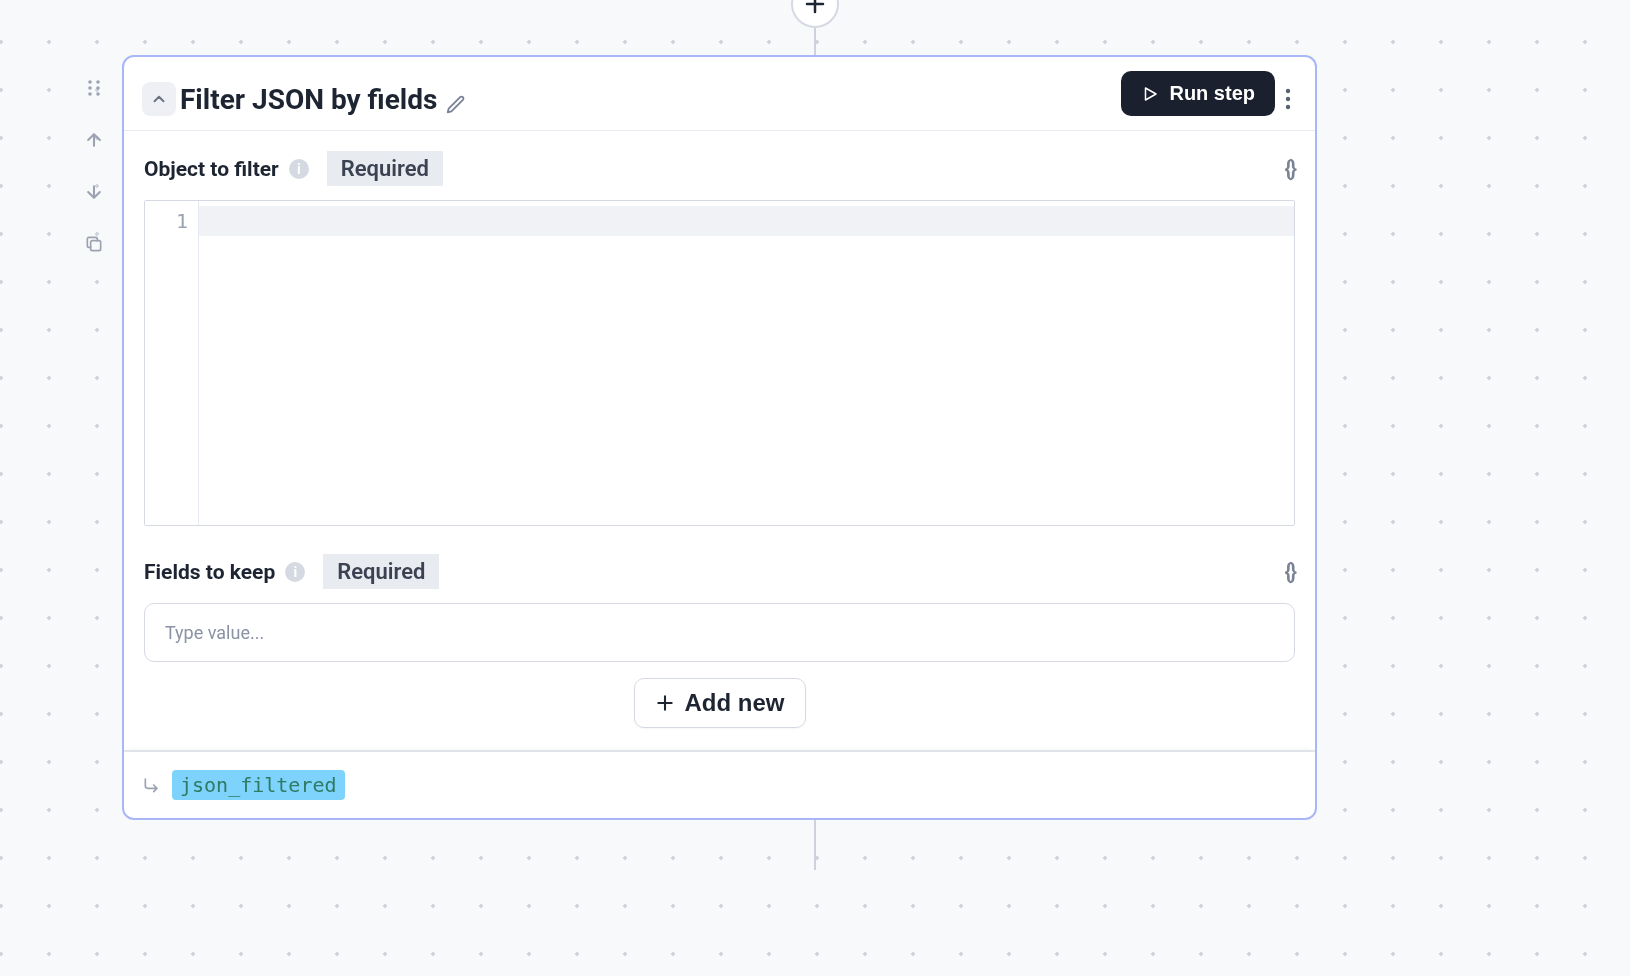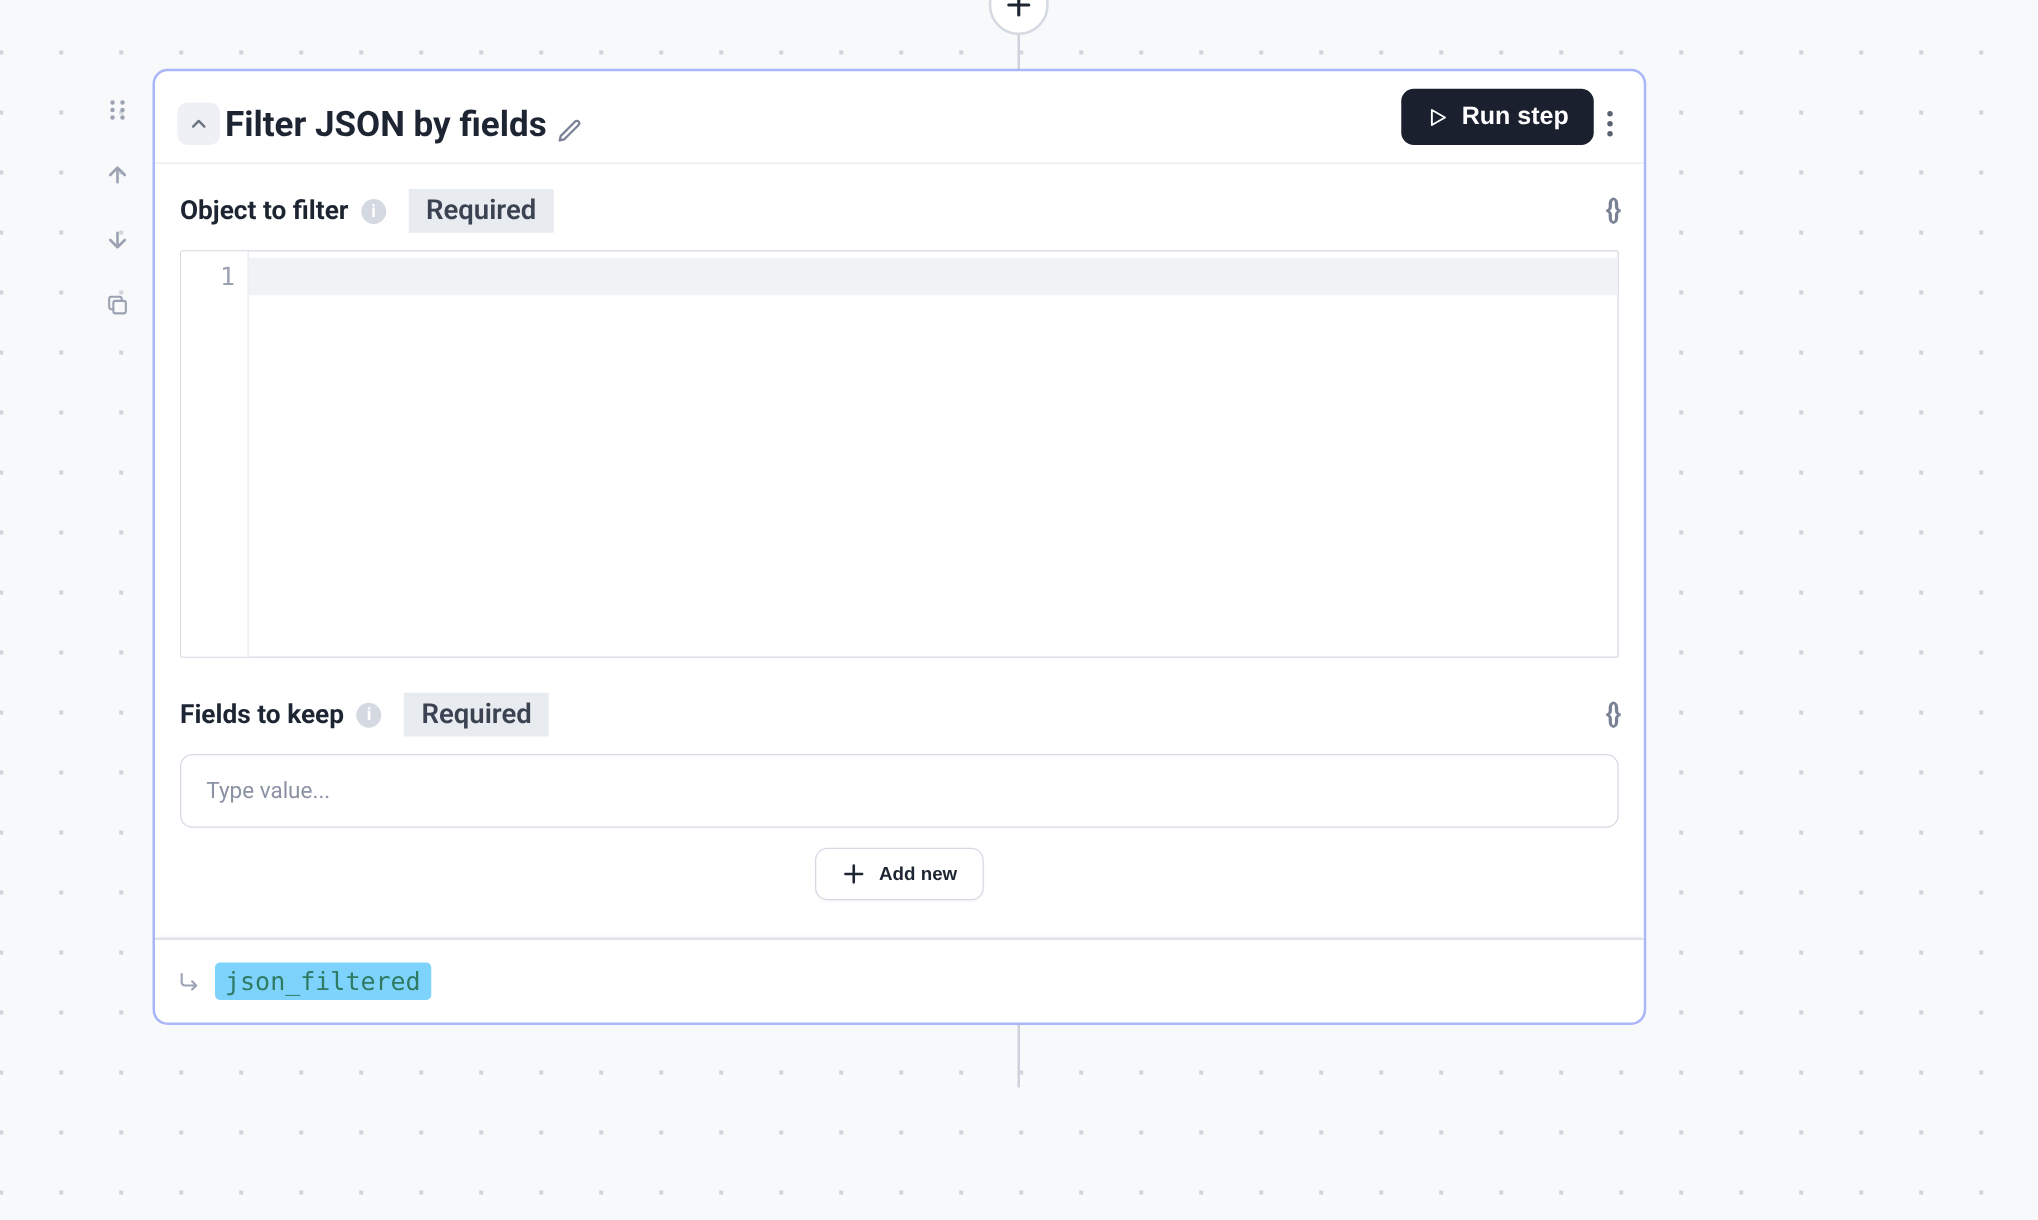--- a/index.html
+++ b/index.html
@@ -283,21 +283,21 @@
       margin-top: 16px;
     }
     .add-new-btn {
       display: flex;
       align-items: center;
       gap: 10px;
       background: #fff;
       border: 1px solid #d5d9e2;
       border-radius: 10px;
       padding: 10px 20px;
-      font-size: 15px;
+      font-size: 24px;
       font-weight: 600;
       color: #1e2532;
       cursor: pointer;
       box-shadow: 0 1px 2px rgba(0,0,0,0.04);
     }
     .add-new-btn svg {
       width: 20px;
       height: 20px;
       stroke: #1e2532;
       stroke-width: 2.5;

